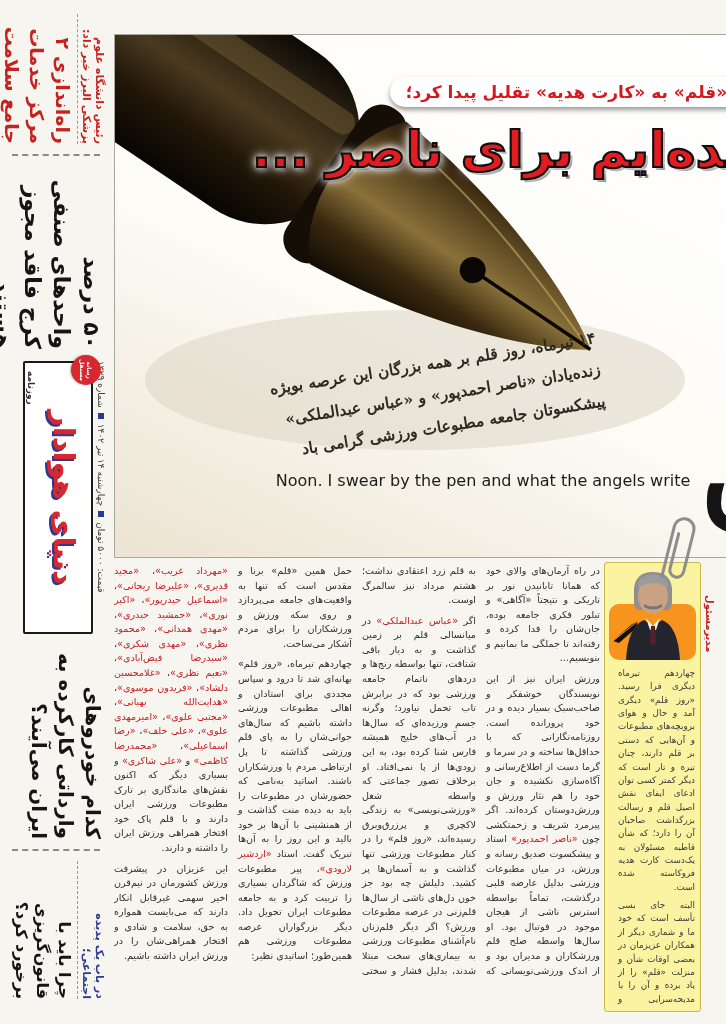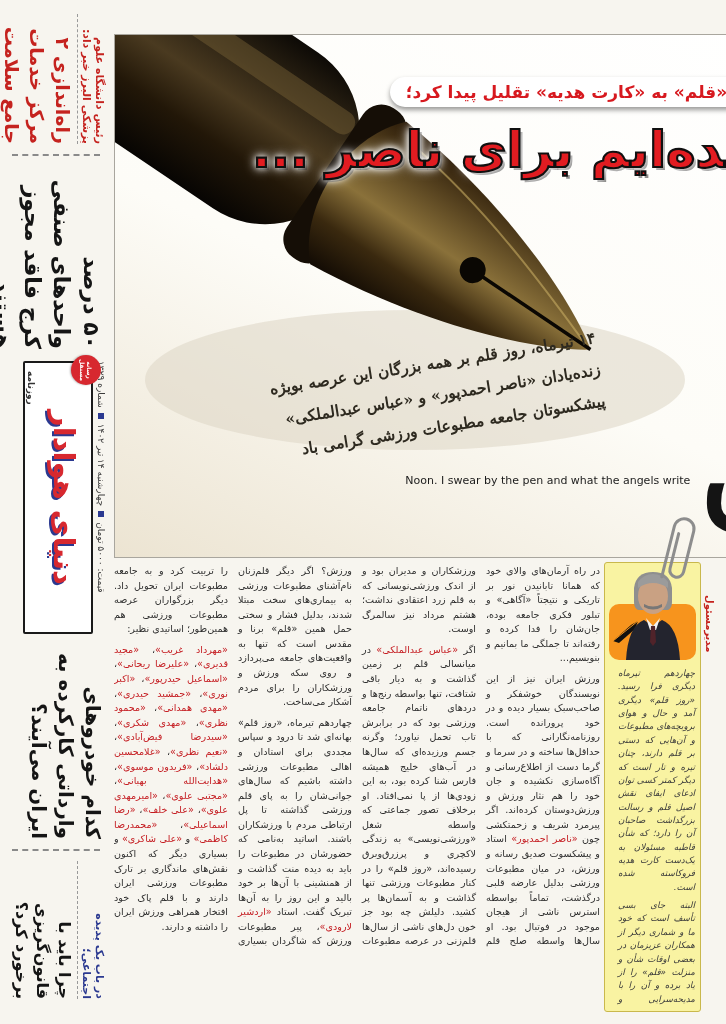--- a/index.html
+++ b/index.html
@@ -37,39 +37,39 @@
             -webkit-text-stroke:2.2px #101010;
             text-shadow:0 0 6px #fff,0 0 10px #fff,3px 3px 0 rgba(20,20,20,.55),0 0 14px #fff;}
   .tribute{position:absolute;left:36px;top:322px;width:452px;z-index:4;direction:rtl;text-align:right;
            transform:rotate(-9deg);font-family:"DejaVu Serif", serif;font-weight:bold;
            font-size:15.5px;color:#2e2a20;line-height:2.05;}
   .callig{position:absolute;right:12px;top:390px;width:575px;z-index:4;direction:rtl;
           display:flex;align-items:center;gap:10px;}
   .noon{font-family:"DejaVu Serif", serif;font-size:118px;line-height:.8;color:#141414;font-weight:bold;}
   .verse-wrap{text-align:center;}
   .verse{font-family:"DejaVu Serif", serif;font-size:37px;font-weight:bold;color:#191919;white-space:nowrap;}
-  .vtrans{direction:ltr;font-size:11px;color:#1c1c1c;margin-top:16px;text-align:center;}
+  .vtrans{direction:ltr;font-size:16px;color:#1c1c1c;margin-top:16px;text-align:center;}
   .paperclip{position:absolute;left:652px;top:510px;z-index:9;}
   
   .article{position:absolute;left:114px;top:564px;width:486px;height:448px;direction:rtl;
            column-count:4;column-gap:10px;overflow:hidden;
            font-size:9.6px;line-height:1.52;text-align:justify;color:#2d2d2d;}
   .article p{margin:0 0 6px 0;}
   .red{color:#c41a1f;font-weight:normal;}
   
   .editorial{position:absolute;left:604px;top:562px;width:97px;height:450px;background:#f9f3a2;
              border:1px solid #c9b84c;border-radius:3px;box-sizing:border-box;direction:rtl;}
   .photo-wrap{position:relative;height:100px;}
   .orange-pad{position:absolute;left:4px;right:4px;bottom:3px;height:56px;background:#f7941d;border-radius:10px;}
   .portrait{position:absolute;left:50%;transform:translateX(-50%);bottom:3px;}
   .pen-doodle{position:absolute;left:6px;bottom:18px;}
   .byline{position:absolute;left:calc(100% + 15px);top:32px;transform:rotate(90deg);transform-origin:0 0;
           color:#c5231f;font-size:10px;font-weight:900;white-space:nowrap;}
   .edit-text{padding:4px 5px 0 13px;font-size:8.8px;line-height:1.52;text-align:justify;color:#3a3a3a;
-             height:340px;overflow:hidden;font-style:italic;}
+             height:340px;overflow:hidden;}
   .edit-text p{margin:0 0 5px 0;}
 </style>
 </head>
 <body>
 
 <div class="sidebar-slot">
   <div class="strip">
 
     <div class="sgroup" style="flex:0 0 142px;">
       <div class="kicker k-red">رئیس دانشگاه علوم پزشکی البرز خبر داد:</div>
@@ -162,20 +162,21 @@
     <path d="M16,70 L16,18 A10,10 0 0 1 36,18 L36,60 A7,7 0 0 1 22,60 L22,24"></path>
   </g>
 </svg>
 
 <div class="article" id="article-cols">
     <p>در راه آرمان‌های والای خود که همانا تابانیدن نور بر تاریکی و نتیجتاً «آگاهی» و تبلور فکری جامعه بوده، جان‌شان را فدا کرده و رفته‌اند تا جملگی ما بمانیم و بنویسیم...</p>
     <p>ورزش ایران نیز از این نویسندگان خوشفکر و صاحب‌سبک بسیار دیده و در خود پرورانده است. روزنامه‌نگارانی که با حداقل‌ها ساخته و در سرما و گرما دست از اطلاع‌رسانی و آگاه‌سازی نکشیده و جان خود را هم نثار ورزش و ورزش‌دوستان کرده‌اند. اگر پیرمرد شریف و زحمتکشی چون <span class="red">«ناصر احمدپور»</span> استاد و پیشکسوت صدیق رسانه و ورزش، در میان مطبوعات ورزشی بدلیل عارضه قلبی درگذشت، تماماً بواسطه استرس ناشی از هیجان موجود در فوتبال بود. او سال‌ها واسطه صلح قلم ورزشکاران و مدیران بود و از اندک ورزشی‌نویسانی که به قلم زرد اعتقادی نداشت؛ هشتم مرداد نیز سالمرگ اوست.</p>
     <p>اگر <span class="red">«عباس عبدالملکی»</span> در میانسالی قلم بر زمین گذاشت و به دیار باقی شتافت، تنها بواسطه رنج‌ها و دردهای ناتمام جامعه ورزشی بود که در برابرش تاب تحمل نیاورد؛ وگرنه جسم ورزیده‌ای که سال‌ها در آب‌های خلیج همیشه فارس شنا کرده بود، به این زودی‌ها از پا نمی‌افتاد. او برخلاف تصور جماعتی که واسطه شغل «ورزشی‌نویسی» به زندگی لاکچری و پرزرق‌وبرق رسیده‌اند، «روز قلم» را در کنار مطبوعات ورزشی تنها گذاشت و به آسمان‌ها پر کشید. دلیلش چه بود جز خون دل‌های ناشی از سال‌ها قلم‌زنی در عرصه مطبوعات ورزش؟ اگر دیگر قلم‌زنان نام‌آشنای مطبوعات ورزشی به بیماری‌های سخت مبتلا شدند، بدلیل فشار و سختی حمل همین «قلم» برنا و مقدس است که تنها به واقعیت‌های جامعه می‌پردازد و روی سکه ورزش و ورزشکاران را برای مردم آشکار می‌ساخت.</p>
     <p>چهاردهم تیرماه، «روز قلم» بهانه‌ای شد تا درود و سپاس مجددی برای استادان و اهالی مطبوعات ورزشی داشته باشیم که سال‌های جوانی‌شان را به پای قلم ورزشی گذاشته تا پل ارتباطی مردم با ورزشکاران باشند. اساتید به‌نامی که حضورشان در مطبوعات را باید به دیده منت گذاشت و از همنشینی با آن‌ها بر خود بالید و این روز را به آن‌ها تبریک گفت. استاد <span class="red">«اردشیر لارودی»</span>، پیر مطبوعات ورزش که شاگردان بسیاری را تربیت کرد و به جامعه مطبوعات ایران تحویل داد. دیگر بزرگواران عرصه مطبوعات ورزشی هم همین‌طور؛ اساتیدی نظیر:</p>
     <p><span class="red">«مهرداد غریب»</span>، <span class="red">«مجید قدیری»</span>، <span class="red">«علیرضا ریحانی»</span>، <span class="red">«اسماعیل حیدرپور»</span>، <span class="red">«اکبر نوری»</span>، <span class="red">«جمشید حیدری»</span>، <span class="red">«مهدی همدانی»</span>، <span class="red">«محمود نظری»</span>، <span class="red">«مهدی شکری»</span>، <span class="red">«سیدرضا فیض‌آبادی»</span>، <span class="red">«نعیم نظری»</span>، <span class="red">«غلامحسین دلشاد»</span>، <span class="red">«فریدون موسوی»</span>، <span class="red">«هدایت‌الله بهبانی»</span>، <span class="red">«مجتبی علوی»</span>، <span class="red">«امیرمهدی علوی»</span>، <span class="red">«علی خلف»</span>، <span class="red">«رضا اسماعیلی»</span>، <span class="red">«محمدرضا کاظمی»</span> و <span class="red">«علی شاکری»</span> و بسیاری دیگر که اکنون نقش‌های ماندگاری بر تارک مطبوعات ورزشی ایران دارند و با قلم پاک خود افتخار همراهی ورزش ایران را داشته و دارند.</p>
+    <p>این عزیزان در پیشرفت ورزش کشورمان در نیم‌قرن اخیر سهمی غیرقابل انکار دارند که می‌بایست همواره به حق، سلامت و شادی و افتخار همراهی‌شان را در ورزش ایران داشته باشیم.</p>
   </div>
 
 <div class="editorial">
   <div class="byline">مدیرمسئول</div>
   <div class="photo-wrap">
     <div class="orange-pad"></div>
     <svg class="pen-doodle" width="30" height="26" viewBox="0 0 30 26">
       <path d="M2,22 L20,6 L27,2 L24,10 L8,24 Z" fill="#111"></path>
       <path d="M2,22 L27,2" stroke="#f7941d" stroke-width="1"></path>
     </svg>

